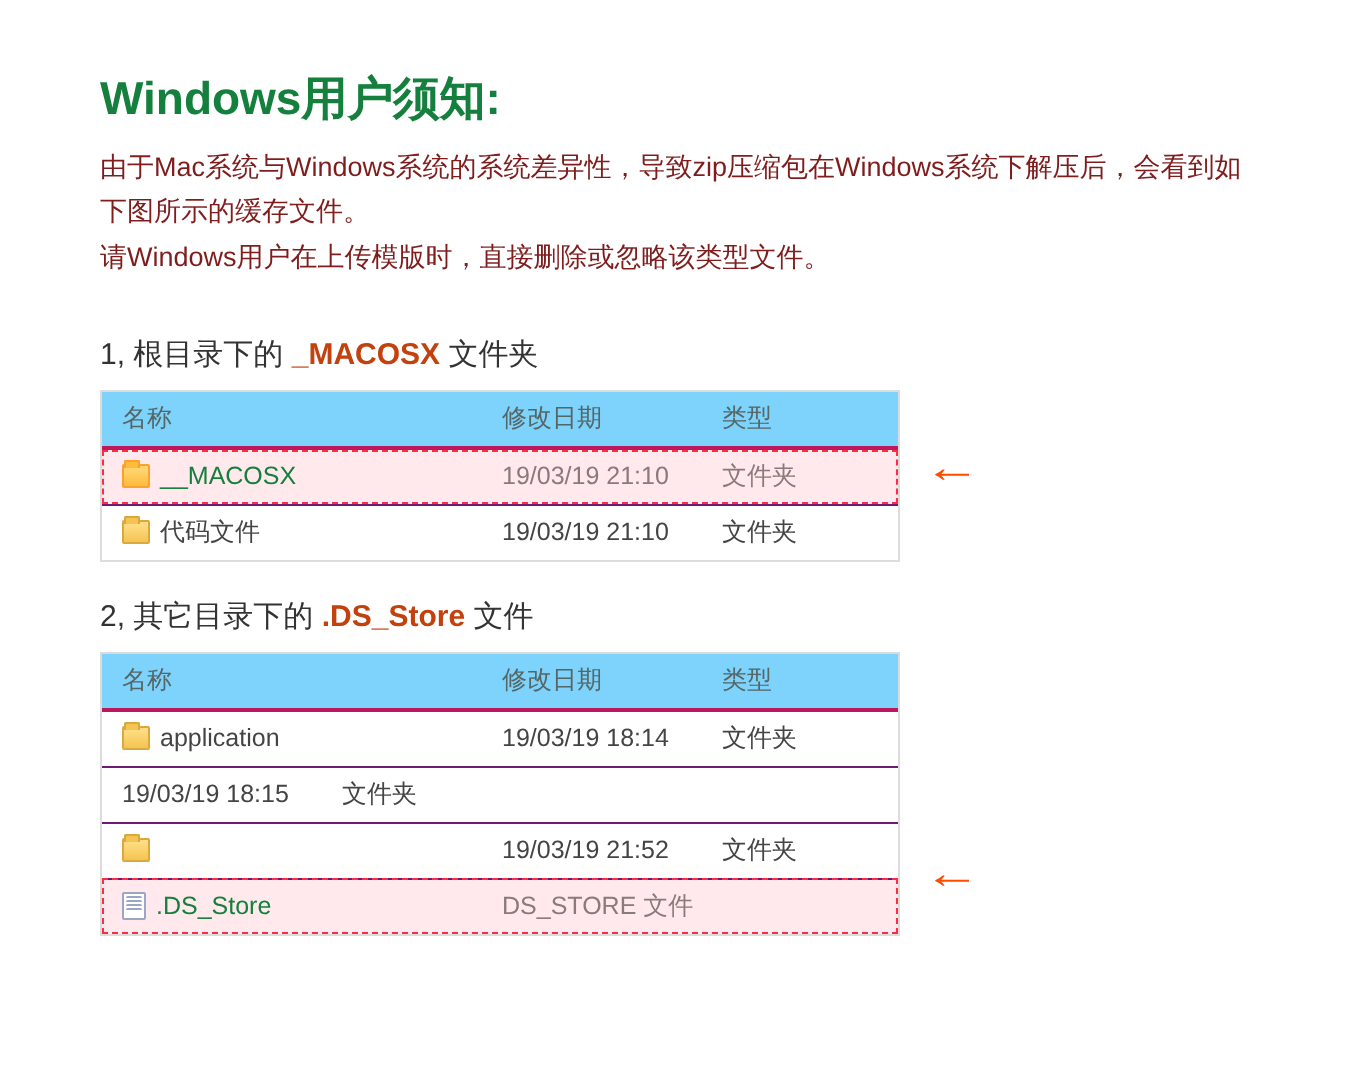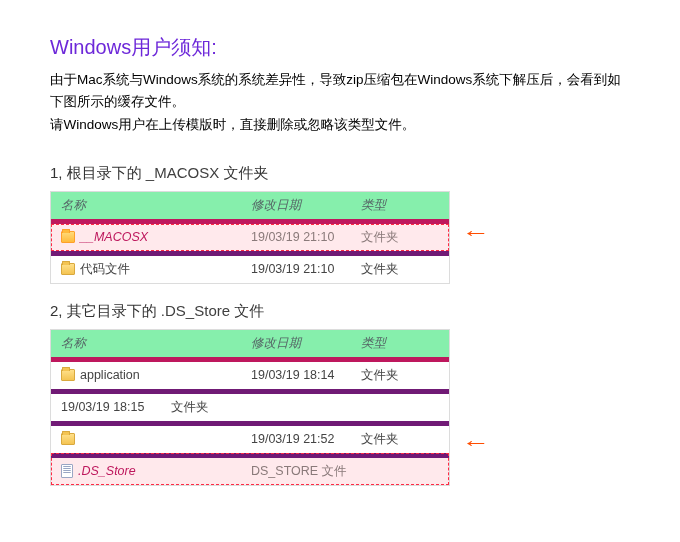--- a/index.html
+++ b/index.html
@@ -6,76 +6,75 @@
   body {
     margin: 0;
     padding: 30px 50px;
     font-family: "Microsoft YaHei", "Segoe UI", Arial, sans-serif;
     font-size: 13px;
     color: #444;
     background: #fff;
     width: 680px;
   }
   .title {
-    font-size: 20px;
-    color: #6d28d9;
-    font-weight: 400;
+    font-size: 23px;
+    color: #15803d;
+    font-weight: 700;
     margin: 4px 0 8px 0;
   }
   .desc {
-    color: #000000;
+    color: #7f1d1d;
     font-size: 13.5px;
     line-height: 1.65;
     margin-bottom: 28px;
   }
   .section-head {
     font-size: 15px;
     color: #333;
     margin: 18px 0 8px 0;
   }
   .section-head .hl {
-    color: #404040;
-    font-weight: 400;
+    color: #c2410c;
+    font-weight: 700;
   }
   .table-wrap {
     position: relative;
   }
   .tbl {
     border: 1px solid #dcdcdc;
     font-size: 12.5px;
     width: 400px;
   }
   .hdr, .row {
     display: flex;
     align-items: center;
   }
   .hdr {
-    background: #86efac;
+    background: #7dd3fc;
     color: #566;
-    border-bottom: 5px solid #be185d;
-    font-style: italic;
+    border-bottom: 2px solid #be185d;
   }
   .cell {
     padding: 5px 6px 5px 10px;
     white-space: nowrap;
     overflow: hidden;
   }
   .c-name { width: 190px; display:flex; align-items:center; gap:5px;}
   .c-date { width: 110px; }
   .c-type { flex: 1; }
   .row {
-    border-top: 5px solid #701a75;
+    border-top: 1px solid #701a75;
   }
   .row:first-of-type { border-top:none;}
   .row.hl {
     background: #ffe9ec;
     outline: 1.5px dashed #ff2a44;
     outline-offset: -1px;
   }
-  .row.hl .c-name { color:#be185d; font-weight:500;font-style:italic;}
+  .row.hl .c-name { color:#15803d; font-weight:500;}
   .row.hl .c-type, .row.hl .c-date { color:#8a7a7a;}
   .icon {
     width:14px; height:12px; display:inline-block; flex:0 0 auto;
     background: linear-gradient(#ffe08a,#f4c452);
     border:1px solid #d9a93e;
     border-radius:1px;
     position:relative;
   }
   .icon::before{
     content:"";position:absolute;top:-3px;left:0;width:6px;height:3px;

